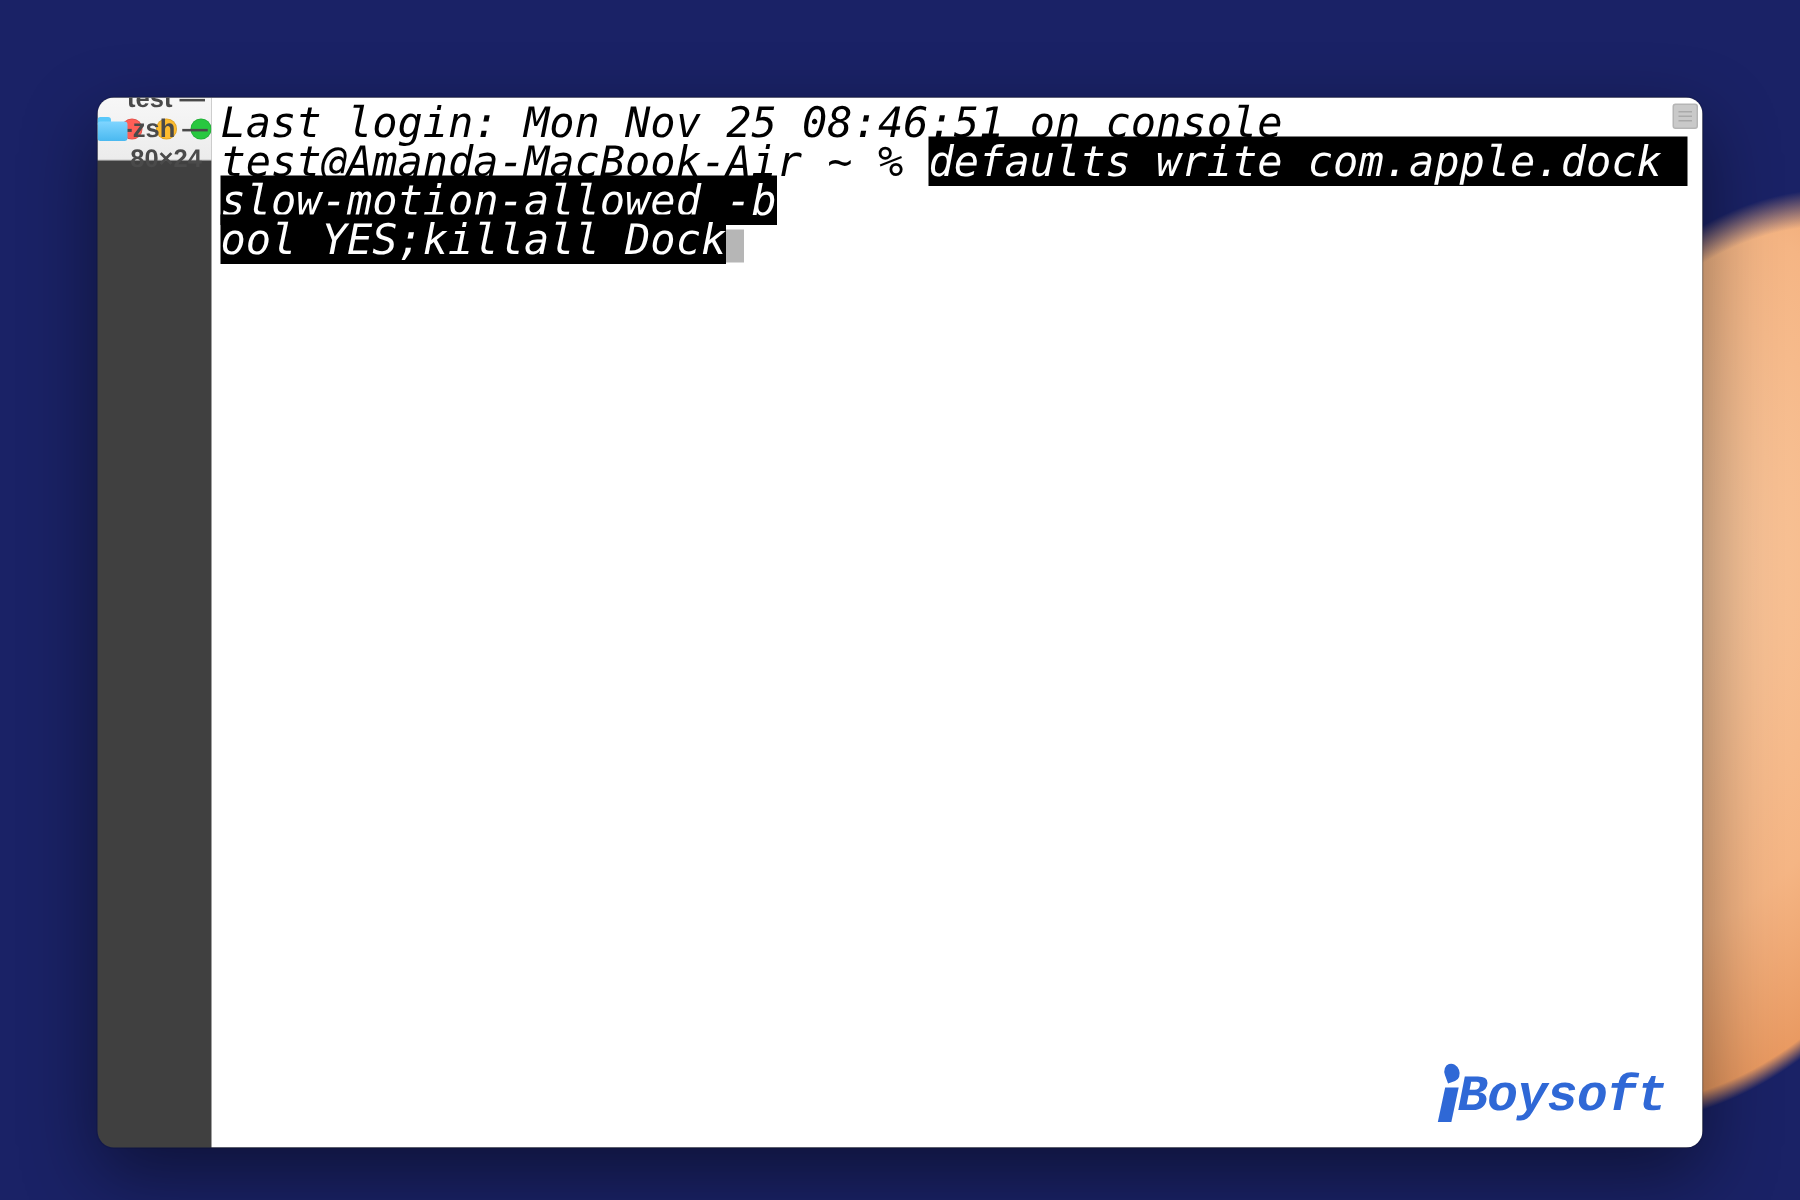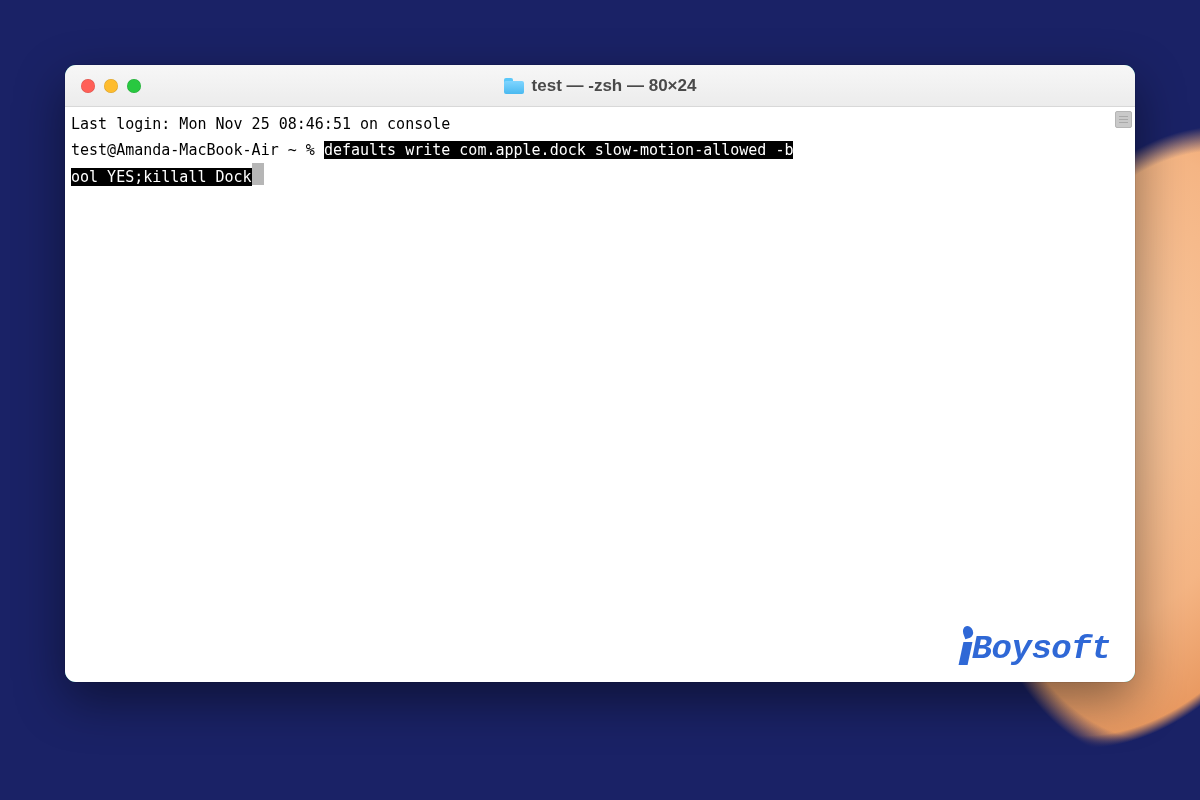--- a/index.html
+++ b/index.html
@@ -29,26 +29,26 @@
     background: radial-gradient(ellipse 420px 620px at 50% 45%, rgba(26,34,102,0) 0%, rgba(26,34,102,0) 48%, #1a2266 52%);
     transform: rotate(10deg);
     pointer-events: none;
   }
 
   .terminal-window {
     position: absolute;
     top: 65px;
     left: 65px;
     width: 1070px;
-    height: 617px;
-    background: #14b8a6;
+    height: 700px;
+    background: #404040;
     border-radius: 11px;
     box-shadow: 0 18px 50px rgba(0,0,0,0.45), 0 0 0 1px rgba(0,0,0,0.08);
     display: flex;
-    flex-direction: column;
+    flex-direction: row;
     overflow: hidden;
   }
 
   .titlebar {
     height: 42px;
     background: linear-gradient(#f7f7f7, #ececec);
     border-bottom: 1px solid #d8d8d8;
     display: flex;
     align-items: center;
     position: relative;
@@ -121,26 +121,27 @@
   .scroll-thumb::after{
     content:"";
     position:absolute;
     left:3px; right:3px; top:4px;
     height:1px; background:#a9a9a9;
     box-shadow: 0 3px 0 #a9a9a9, 0 6px 0 #a9a9a9;
   }
 
   .mono {
     font-family: "SF Mono","Menlo","Consolas",monospace;
-    font-size: 15px;
+    font-size: 28px;
     line-height: 26px;
     color: #000;
     white-space: pre-wrap;
     word-break: break-all;
     padding-right: 22px;
+    font-style: italic;
   }
   .sel {
     background: #000;
     color: #fff;
   }
   .cursor {
     display: inline-block;
     width: 12px;
     height: 22px;
     background: #b6b6b6;

